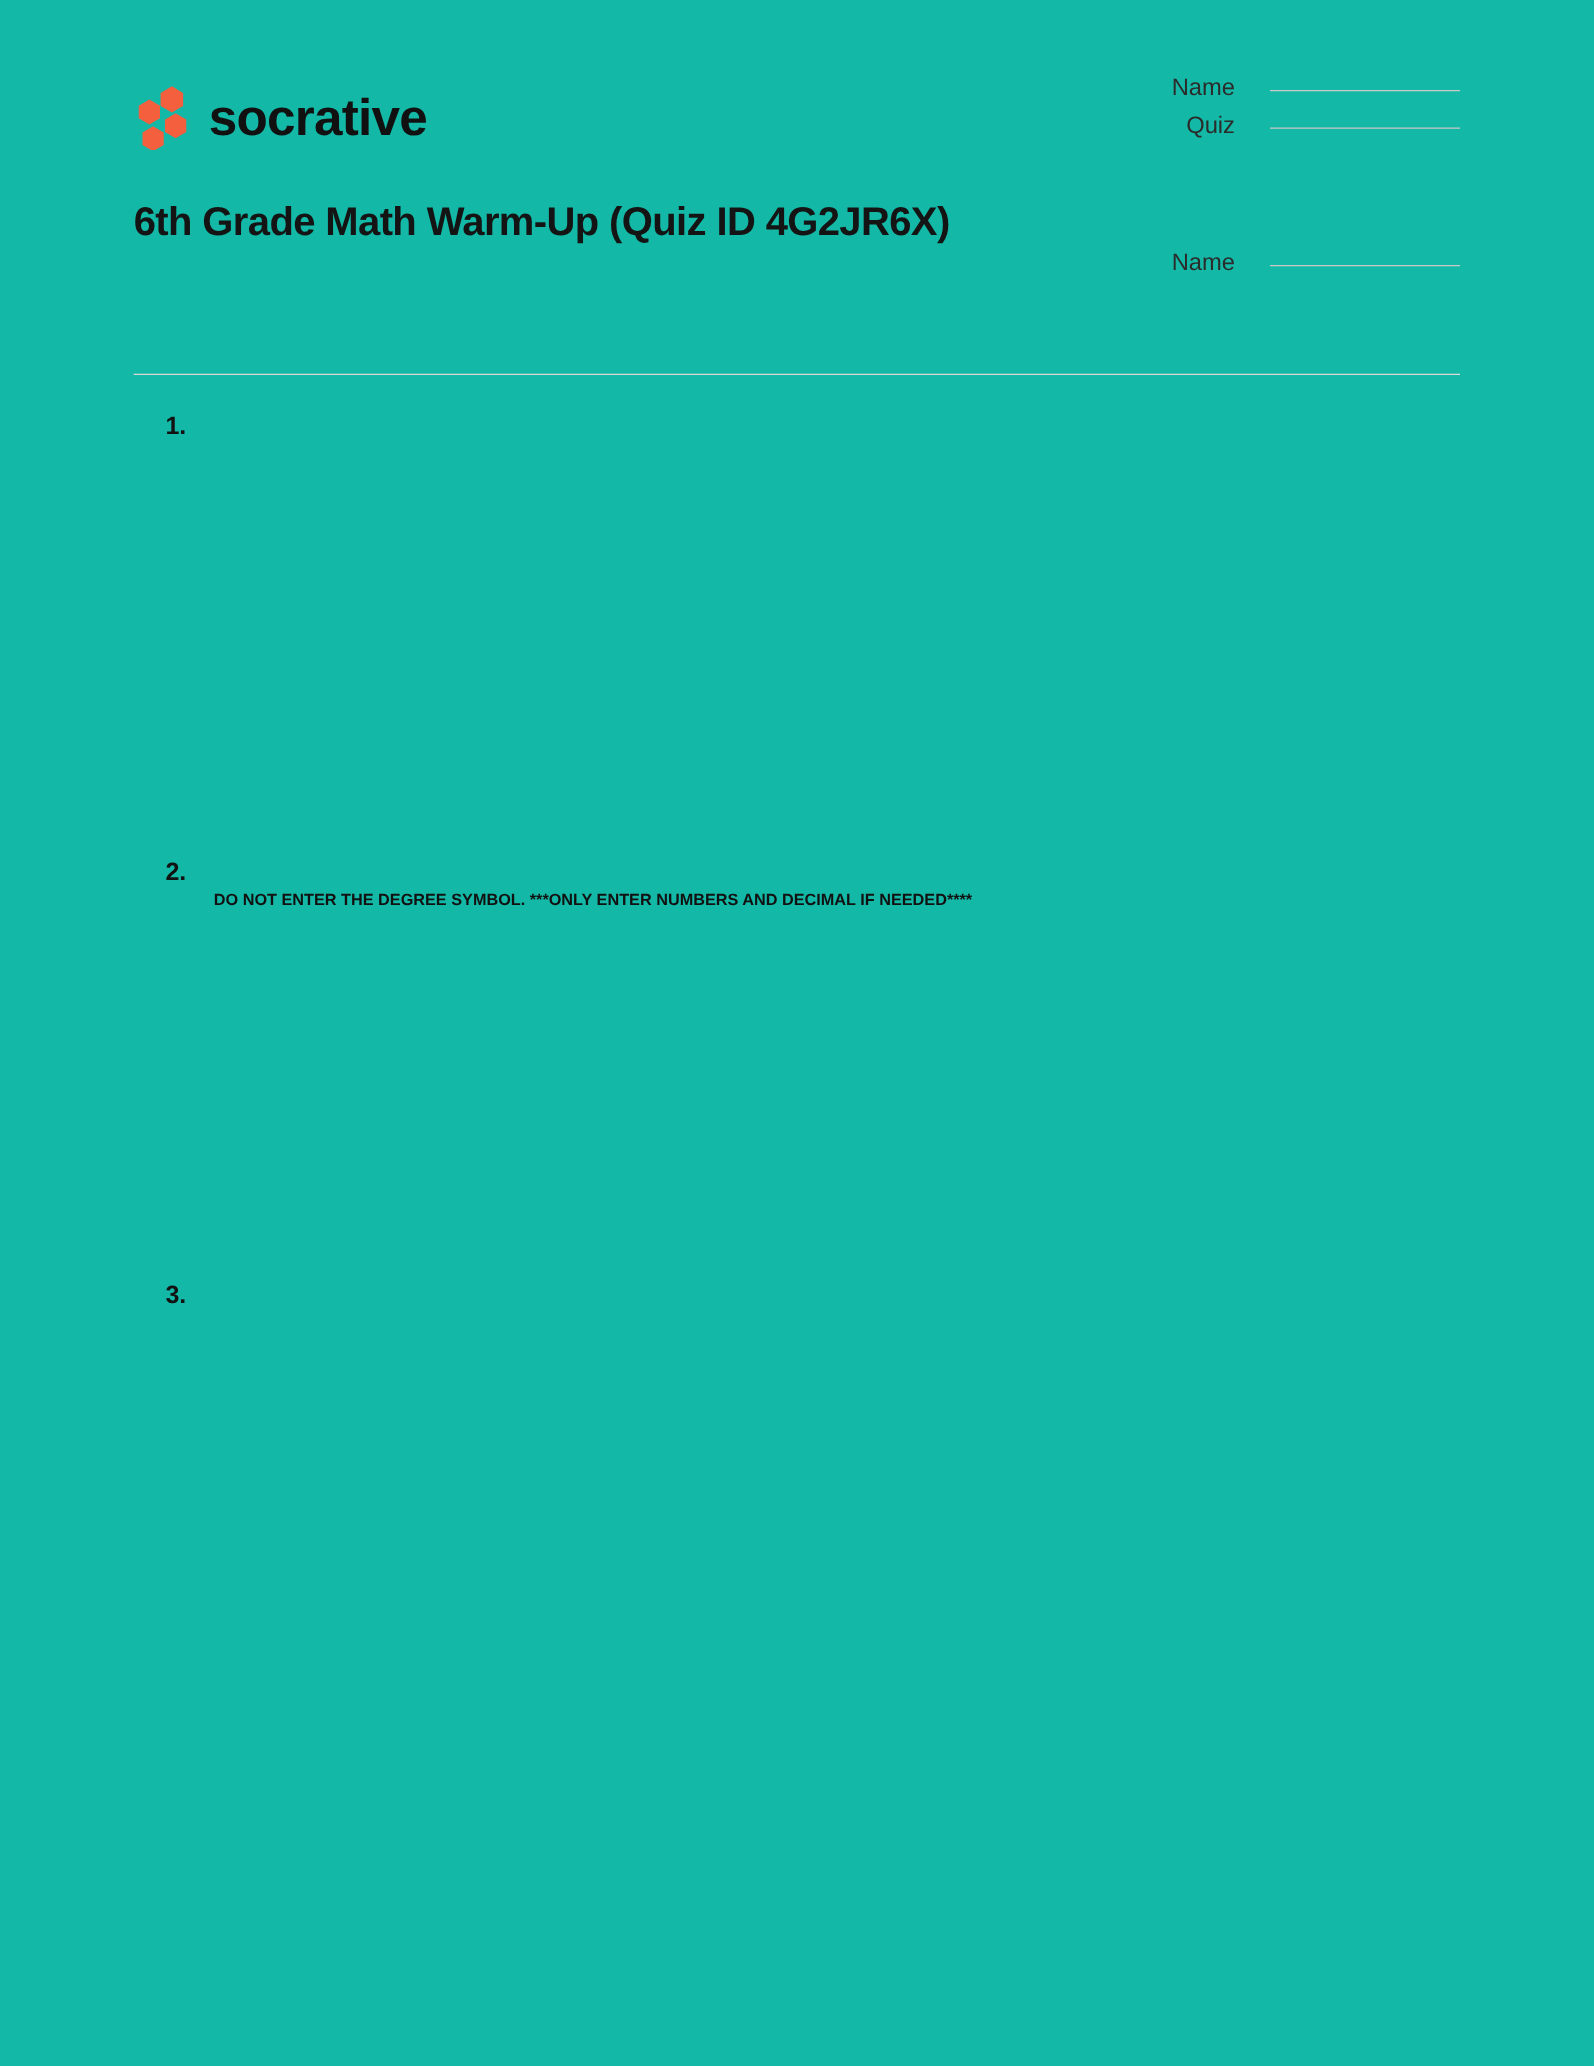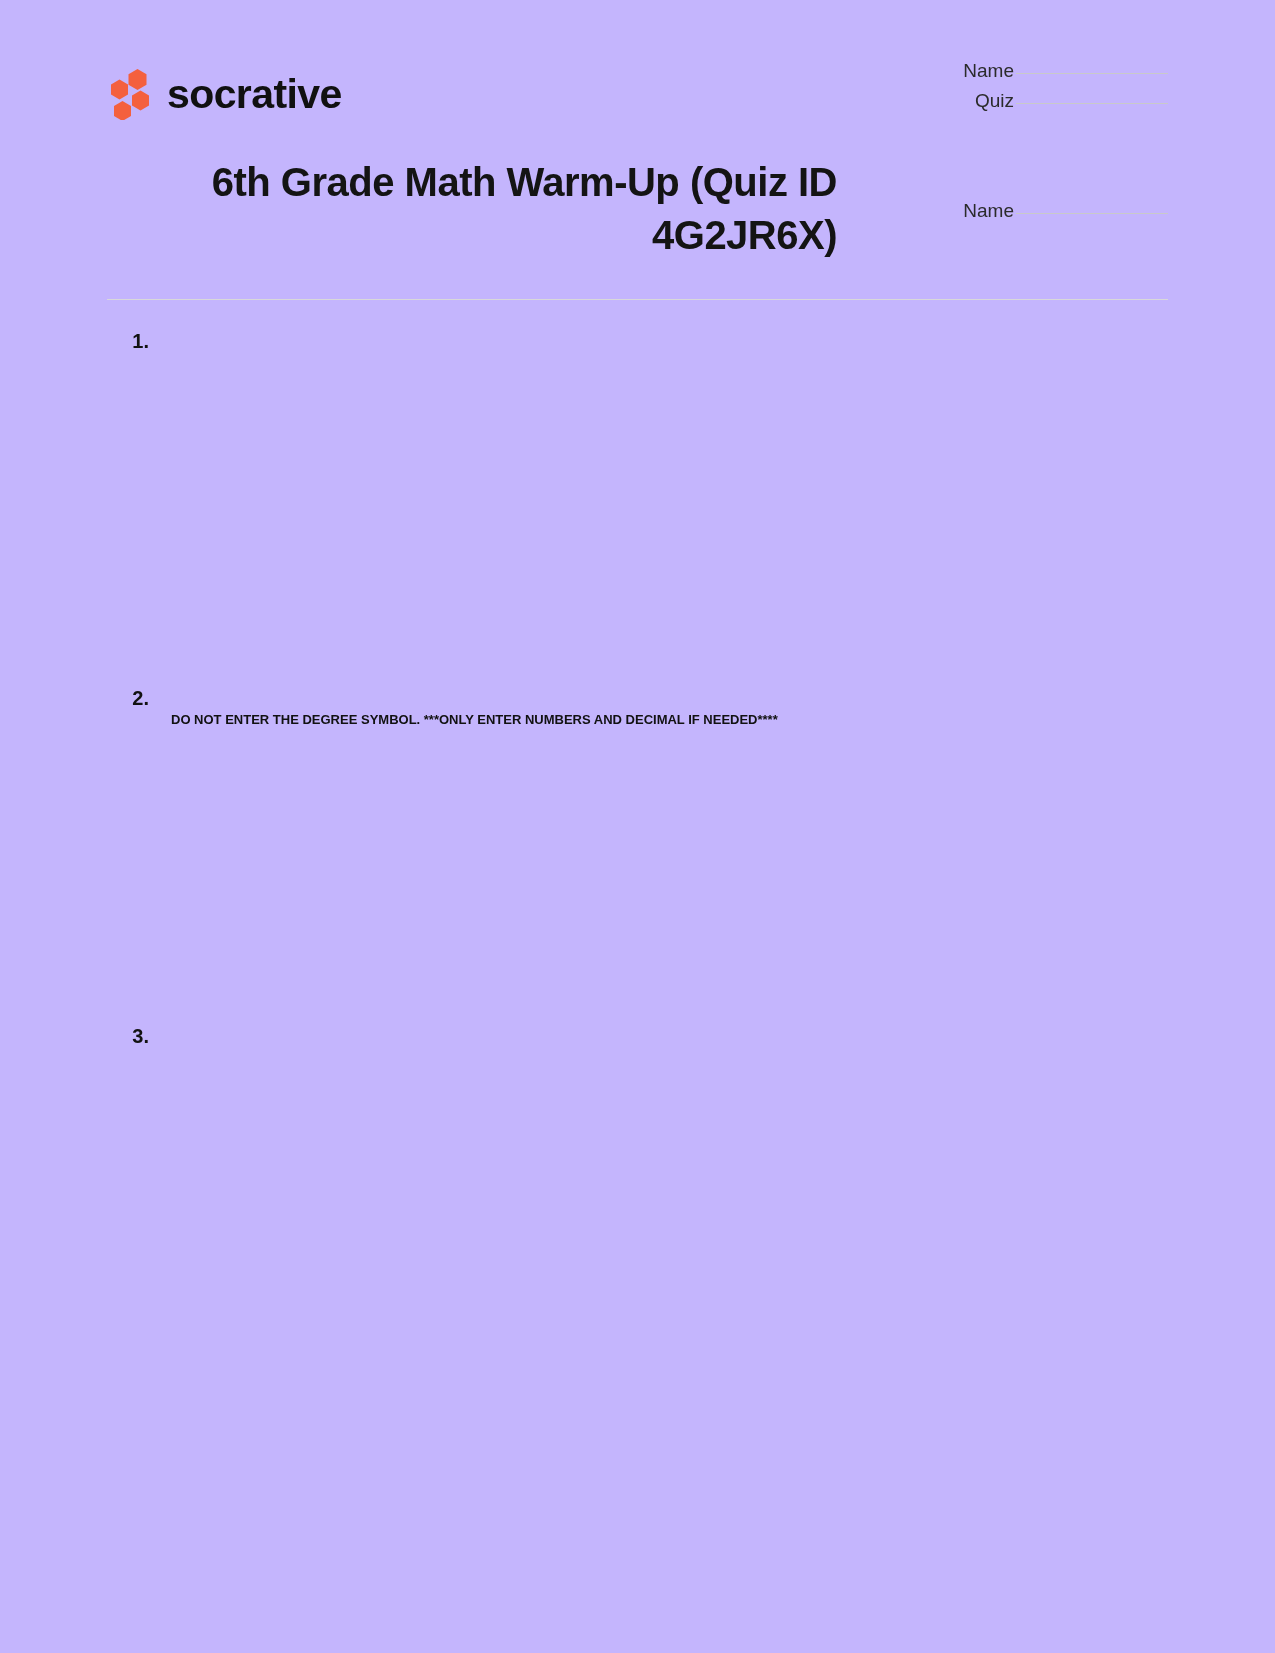--- a/index.html
+++ b/index.html
@@ -10,21 +10,21 @@
   body {
     font-family: "Liberation Sans", sans-serif;
     color: #1a1a1a;
     -webkit-font-smoothing: antialiased;
   }
   .page {
     position: relative;
     width: 1275px;
     height: 1653px;
     margin: 0 auto;
-    background: #c4b5fd;
+    background: #14b8a6;
     overflow: hidden;
     box-sizing: border-box;
   }
 
   
   .header {
     position: absolute;
     left: 107px;
     top: 60px;
     right: 107px;
@@ -50,39 +50,38 @@
     color: #111111;
     line-height: 1;
     font-family: "Liberation Sans", sans-serif;
   }
 
   .doc-title {
     position: absolute;
     left: 0;
     top: 96px;
     width: 730px;
-    font-size: 40px;
+    font-size: 32px;
     font-weight: 700;
     line-height: 1.32;
     letter-spacing: -0.5px;
     color: #141414;
-    text-align: right;
   }
 
   .meta {
     position: absolute;
     right: 0;
     top: 0;
     width: 247px;
   }
   .meta-row {
     display: flex;
     align-items: baseline;
     justify-content: flex-end;
-    gap: 2px;
+    gap: 28px;
     margin-bottom: 8px;
   }
   .meta-label {
     font-size: 19px;
     color: #2b2b2b;
     white-space: nowrap;
     font-weight: 400;
   }
   .meta-line {
     display: block;

